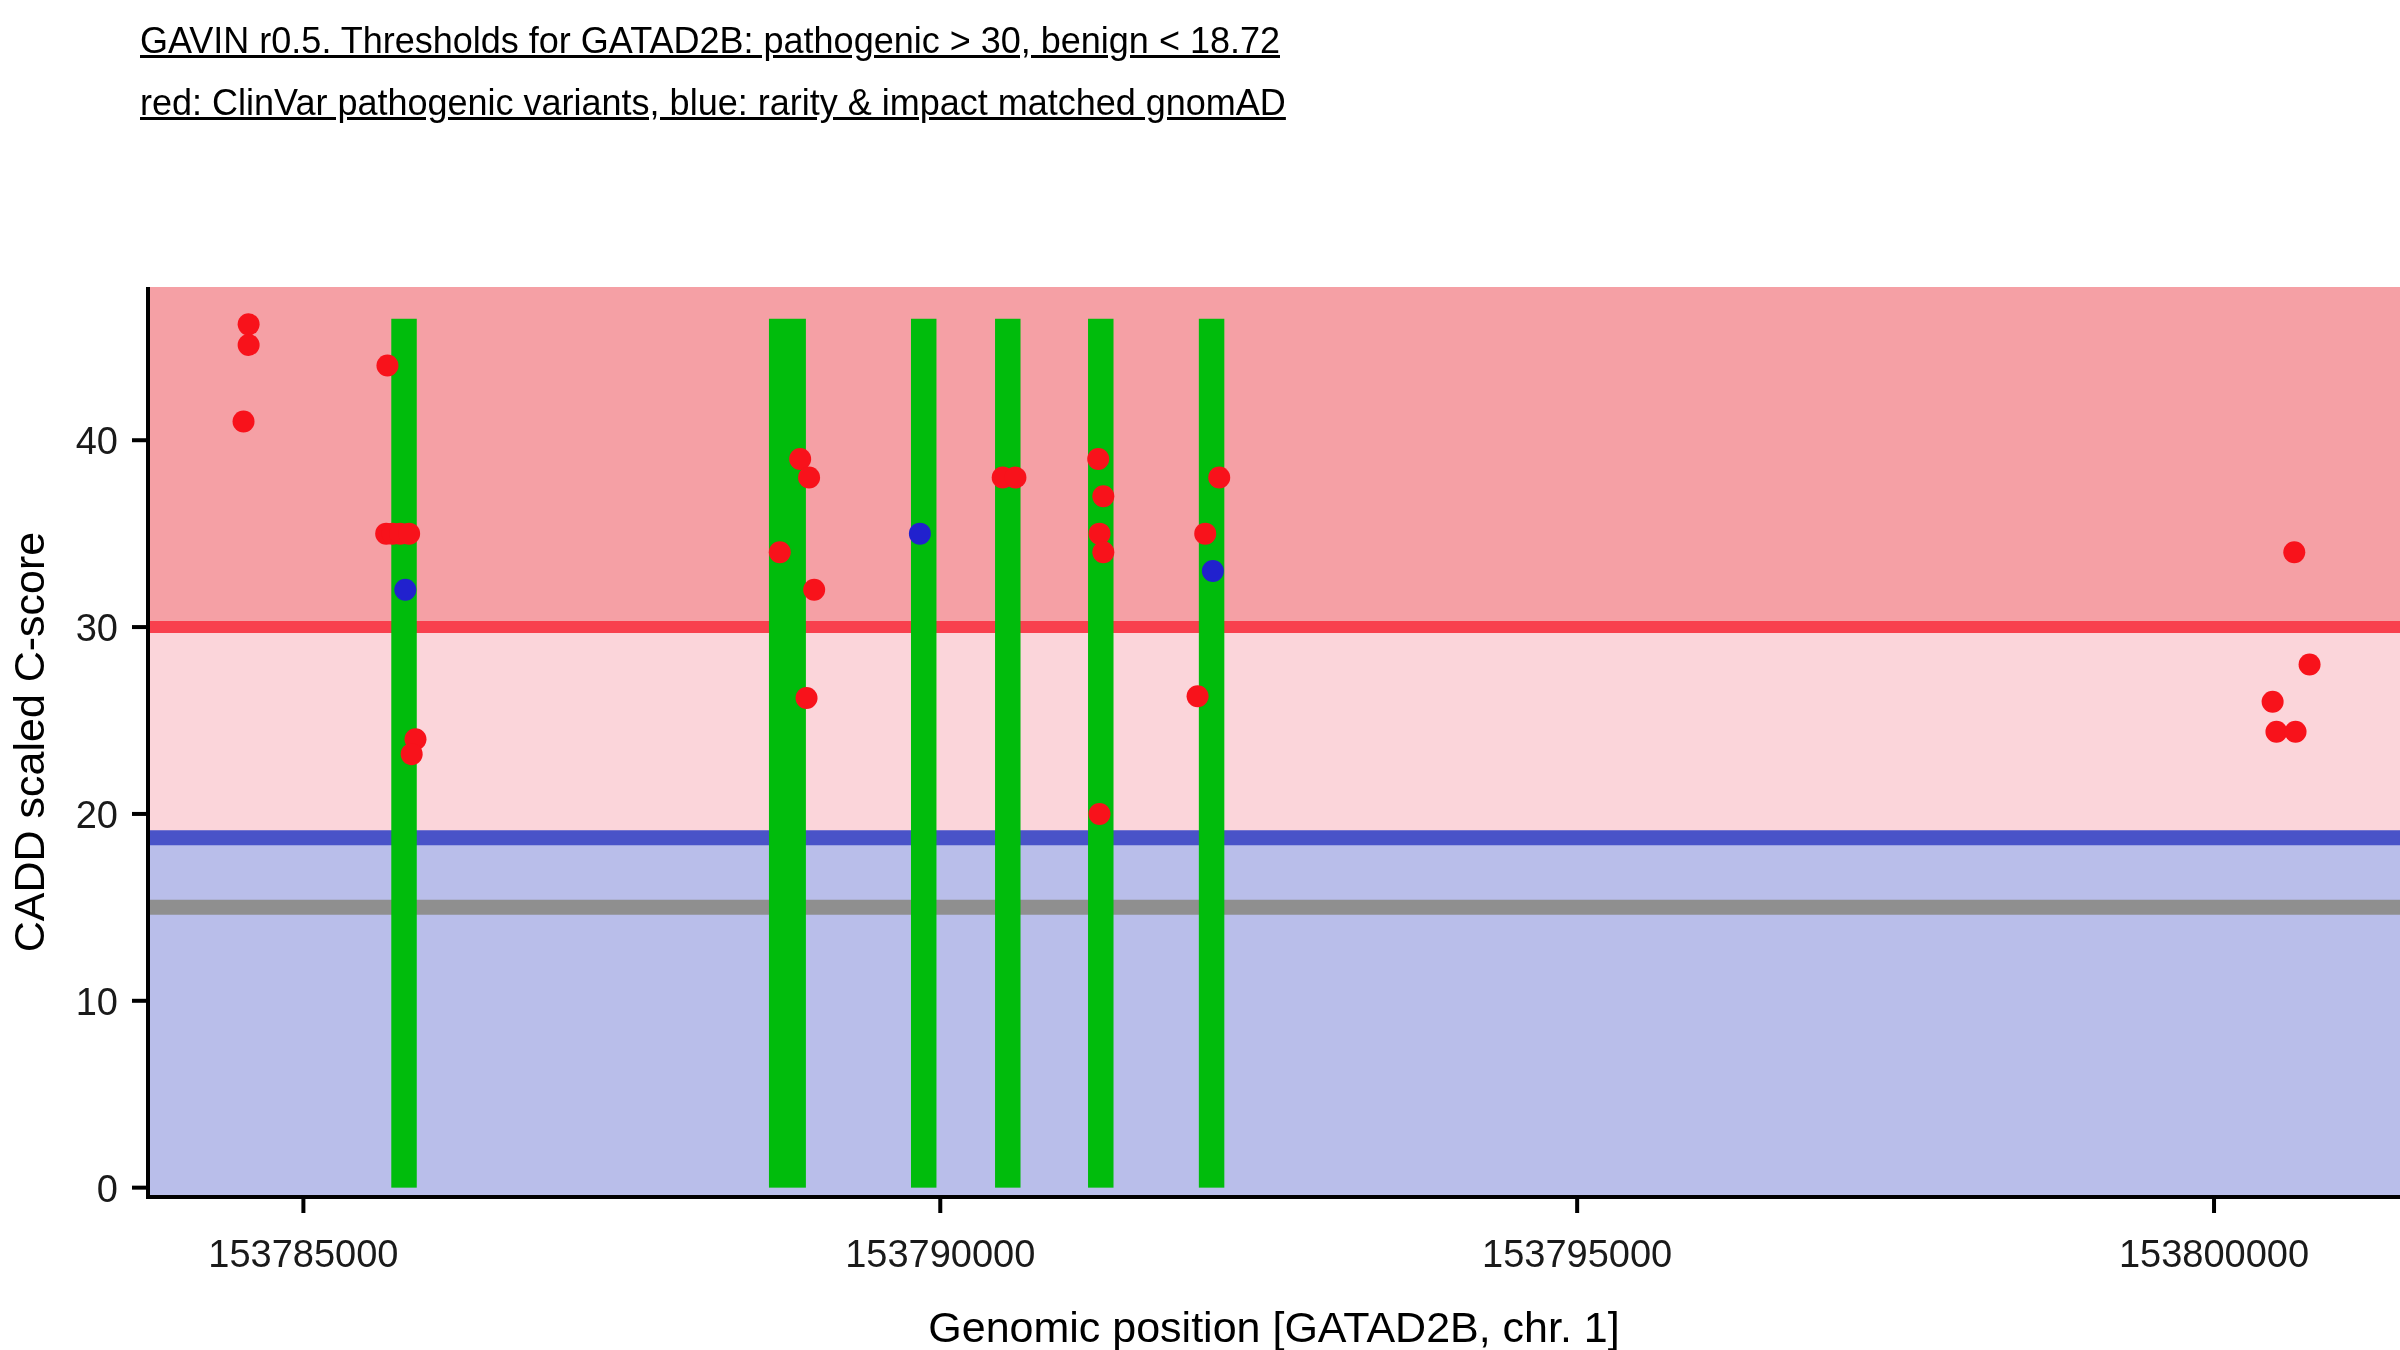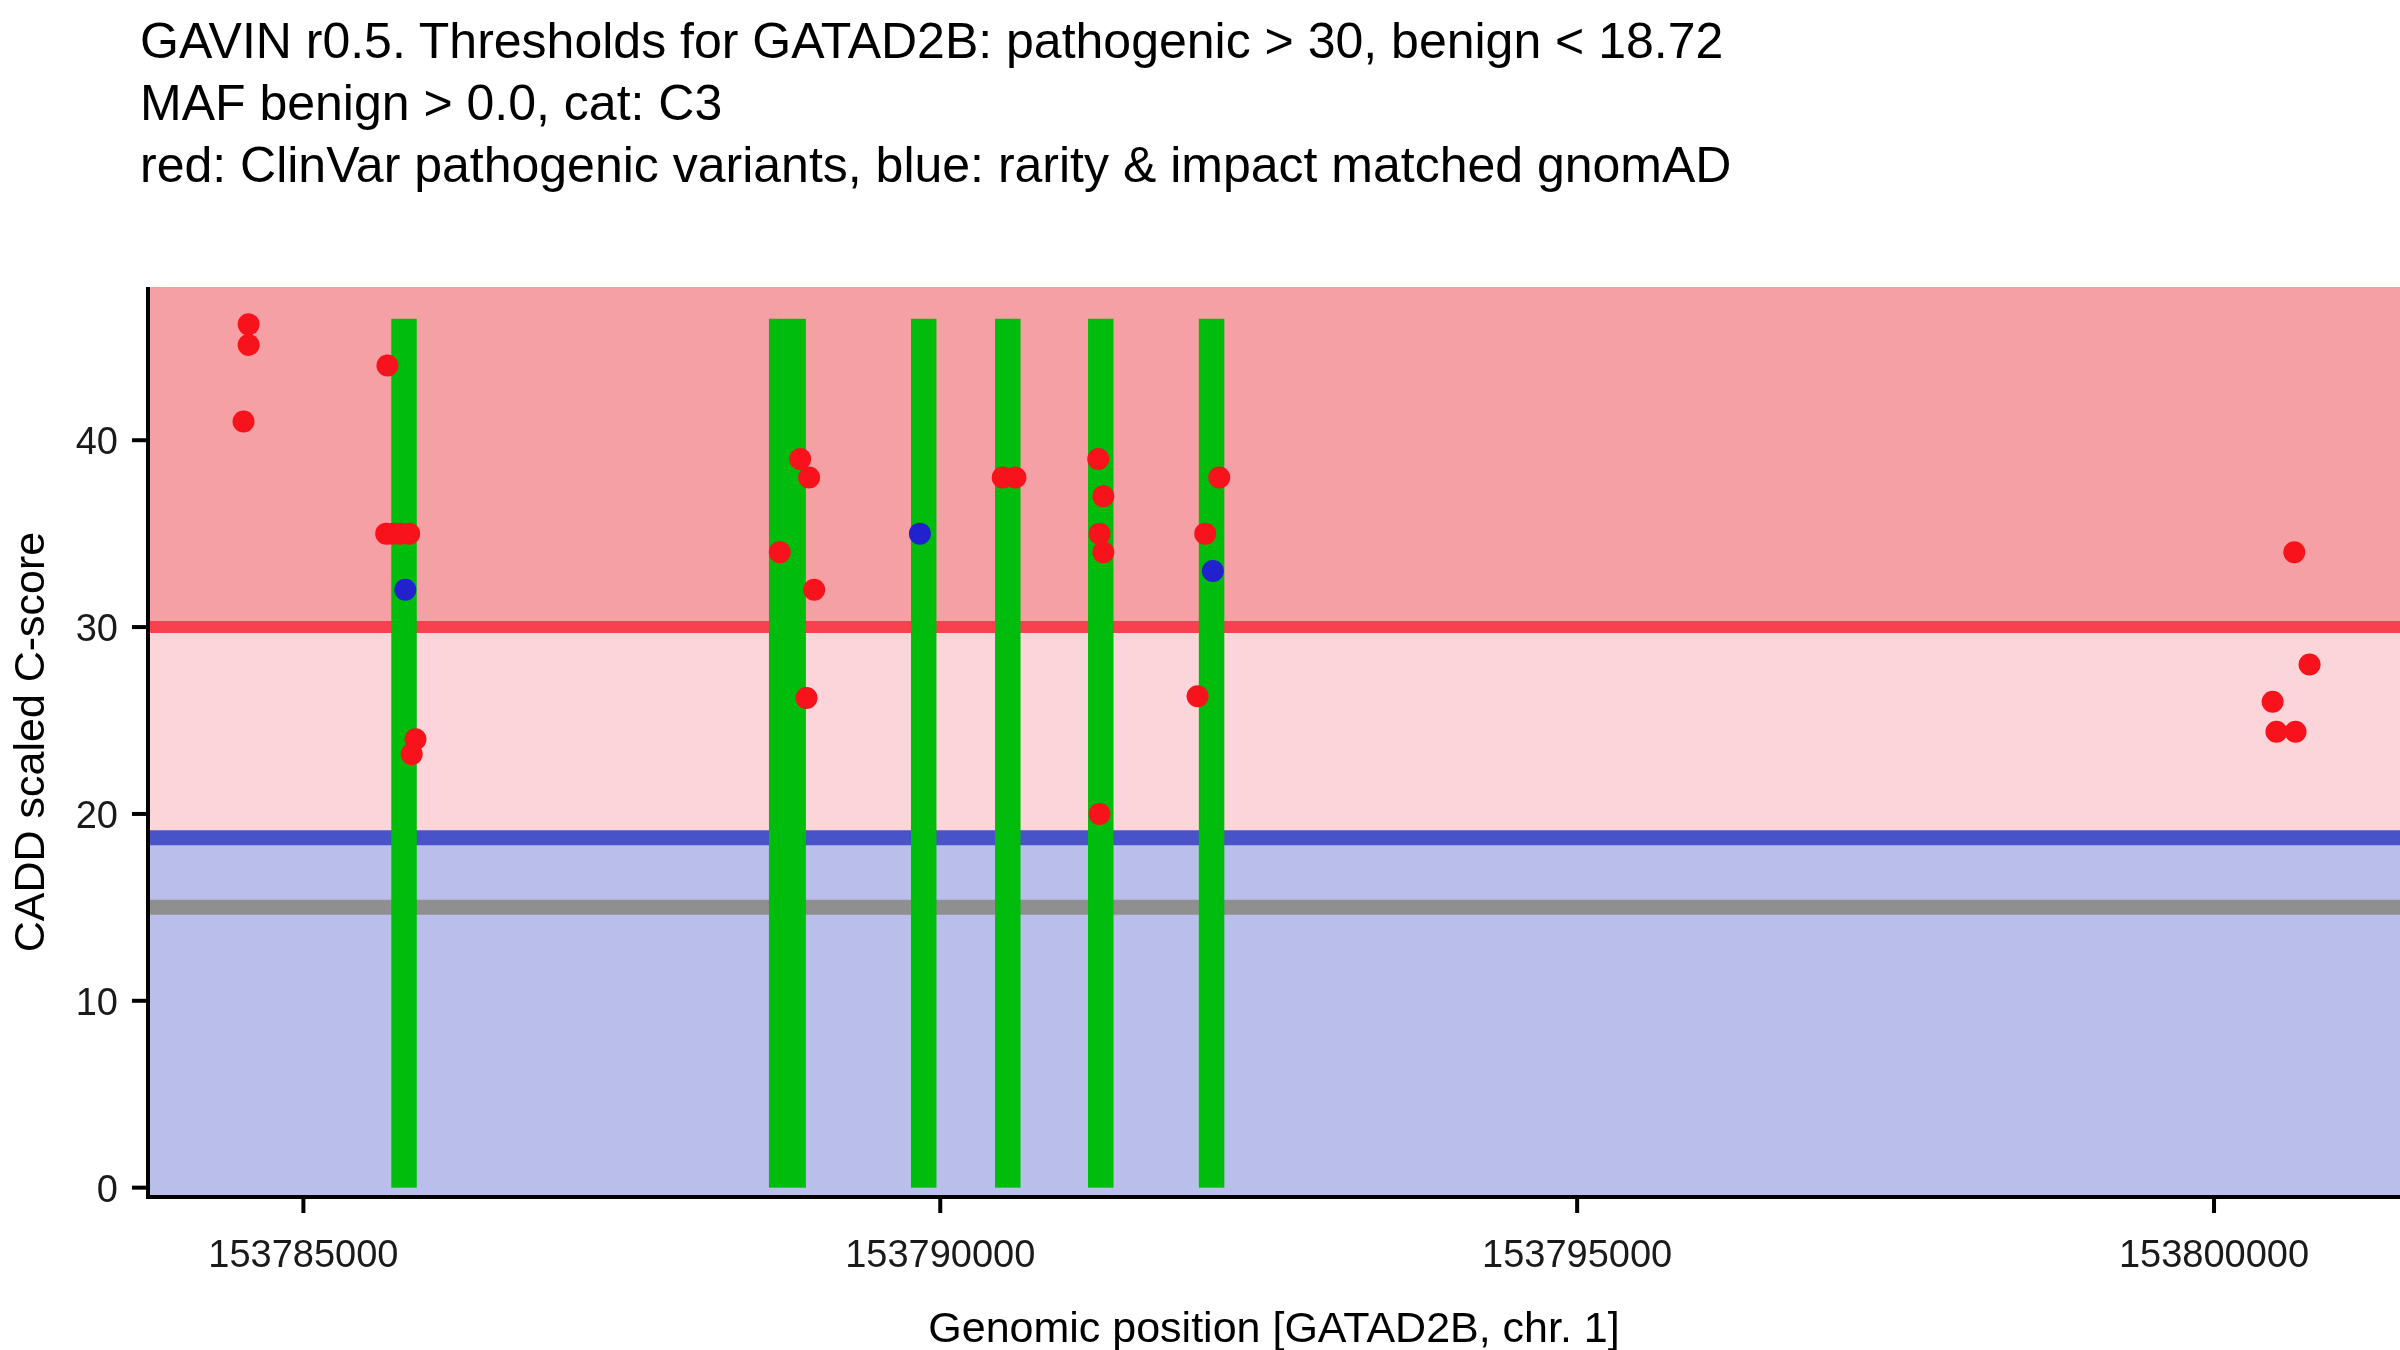--- a/index.html
+++ b/index.html
@@ -21,24 +21,25 @@
   }
   .chart-svg {
     position: absolute;
     left: 0;
     top: 0;
   }
   .title-block {
     position: absolute;
     left: 140px;
     top: 10px;
-    font-size: 50px;
+    font-size: 36px;
     line-height: 62px;
     color: #000000;
     white-space: nowrap;
+    text-decoration: underline;
   }
   .chart-svg text {
     font-family: "Liberation Sans", sans-serif;
   }
 </style>
 </head>
 <body>
 
 <div class="figure">
   <svg id="chart" class="chart-svg" width="2400" height="1350">
@@ -105,16 +106,15 @@
       <text x="940.2760180995476" y="1267" text-anchor="middle" font-size="38" fill="#1a1a1a">153790000</text>
       <line x1="1577.1538461538462" x2="1577.1538461538462" y1="1197" y2="1213" stroke="#000000" stroke-width="4"></line>
       <text x="1577.1538461538462" y="1267" text-anchor="middle" font-size="38" fill="#1a1a1a">153795000</text>
       <line x1="2214.0316742081445" x2="2214.0316742081445" y1="1197" y2="1213" stroke="#000000" stroke-width="4"></line>
       <text x="2214.0316742081445" y="1267" text-anchor="middle" font-size="38" fill="#1a1a1a">153800000</text>
       <text x="1274" y="1342" text-anchor="middle" font-size="43" fill="#000000">Genomic position [GATAD2B, chr. 1]</text>
       <text x="44" y="742" text-anchor="middle" font-size="43" fill="#000000" transform="rotate(-90 44 742)">CADD scaled C-score</text>
     </svg>
   <div class="title-block">
     <div>GAVIN r0.5. Thresholds for GATAD2B: pathogenic &gt; 30, benign &lt; 18.72</div>
-    <div>MAF benign &gt; 0.0, cat: C3</div>
     <div>red: ClinVar pathogenic variants, blue: rarity &amp; impact matched gnomAD</div>
   </div>
 </div>
 
 </body></html>

